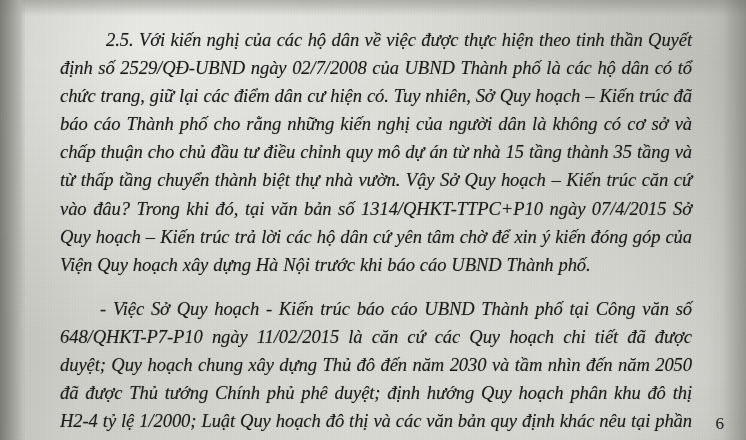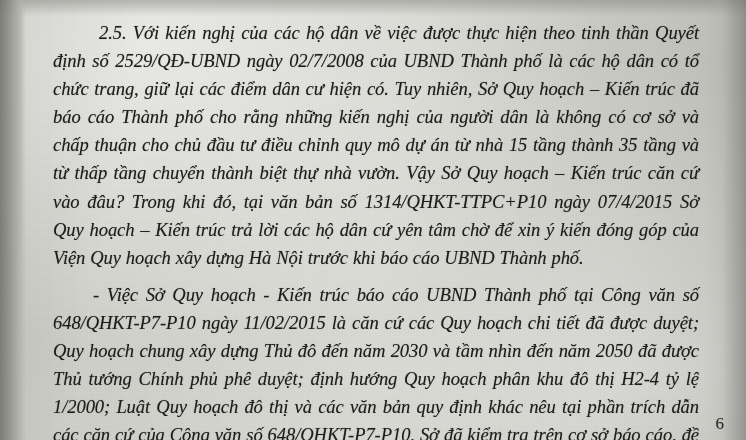--- a/index.html
+++ b/index.html
@@ -68,21 +68,21 @@
     color: #1b1b1b;
     font-size: 18.6px;
     line-height: 28.1px;
     text-align: justify;
     text-justify: inter-word;
     letter-spacing: -0.1px;
     word-spacing: 0.4px;
     text-shadow: 0 0 1px rgba(0,0,0,0.35);
   }
   .para {
-    margin: 9px;
+    margin: 16px;
     text-indent: 46px;
   }
   .para + .para {
     margin-top: 2px;
   }
   .para.second {
     text-indent: 40px;
   }
   
   #page-number {

